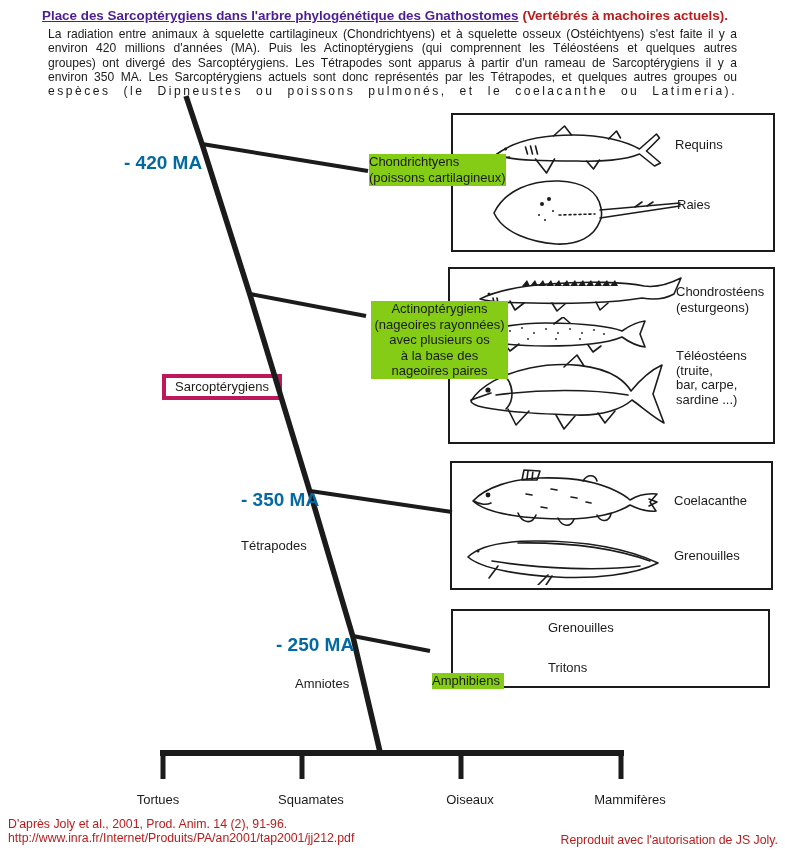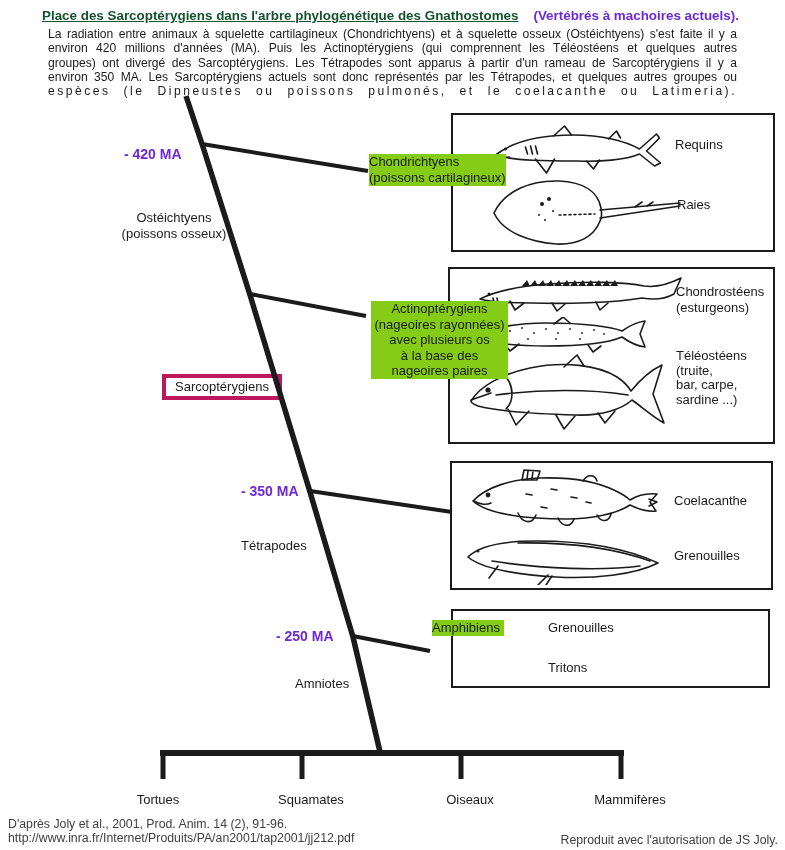--- a/index.html
+++ b/index.html
@@ -1,48 +1,48 @@
 <!DOCTYPE html>
 <html><head>
 <meta charset="utf-8">
 <style>
   html,body{margin:0;padding:0;background:#fff;}
   .stage{position:relative;width:785px;height:850px;background:#fff;overflow:hidden;
          font-family:"Liberation Sans","DejaVu Sans",sans-serif;color:#1b1b1b;}
   
   .title{position:absolute;left:42px;top:8px;width:740px;font-size:13.4px;font-weight:bold;white-space:nowrap;}
-  .title a{color:#14532d;text-decoration:underline;}
-  .title .suffix{color:#6d28d9;margin-left:15px;}
+  .title a{color:#4c1d95;text-decoration:underline;}
+  .title .suffix{color:#b91c1c;margin-left:4px;}
   .intro{position:absolute;left:48px;top:27px;width:689px;font-size:12.1px;line-height:14.3px;}
   .jline{text-align:justify;text-align-last:justify;}
   .jline.spread{letter-spacing:2.5px;}
   
   .lbl{position:absolute;font-size:13px;line-height:16px;color:#1b1b1b;}
   .center{text-align:center;}
   .whitebg{background:#84cc16;}
-  .ma{color:#6d28d9;font-weight:bold;font-size:14px;white-space:nowrap;}
+  .ma{color:#0369a1;font-weight:bold;font-size:19px;white-space:nowrap;margin-top:9px;}
   .nowrap{white-space:nowrap;}
   
   .sarcobox{position:absolute;left:162px;top:374px;width:112px;height:18px;border:4px solid #be185d;
             background:#fff;text-align:center;font-size:13px;line-height:18px;z-index:4;}
   
   .sbox{position:absolute;border:2px solid #1b1b1b;background:#fff;z-index:2;}
   #box1{left:451px;top:113px;width:320px;height:135px;}
   #box2{left:448px;top:267px;width:323px;height:173px;}
   #box3{left:450px;top:461px;width:319px;height:125px;}
   #box4{left:451px;top:609px;width:315px;height:75px;}
   .fish{position:absolute;}
   .fish path,.fish circle{stroke:#1b1b1b;stroke-width:1.6;fill:none;stroke-linecap:round;stroke-linejoin:round;}
   .fish .fdot{fill:#1b1b1b;stroke:none;}
   .fish .ffill{fill:#1b1b1b;stroke:none;}
   
   #treelines{position:absolute;left:0;top:0;z-index:5;pointer-events:none;}
   #treelines path{stroke:#1b1b1b;fill:none;}
   .z6{z-index:6;}
-  .footer{position:absolute;font-size:12.3px;color:#404040;white-space:nowrap;}
+  .footer{position:absolute;font-size:12.3px;color:#b91c1c;white-space:nowrap;}
 </style>
 </head>
 <body>
 
 <div class="stage">
 
   <div class="title">
     <a href="#">Place des Sarcoptérygiens dans l'arbre phylogénétique des Gnathostomes</a><span class="suffix">(Vertébrés à machoires actuels).</span>
   </div>
 
@@ -149,43 +149,39 @@
     <path d="M186,96 L203,147 L250,295 L310,492 L353,637 L380,752" stroke-width="5.5" stroke-linejoin="round"></path>
     <path d="M202,144 L368,171" stroke-width="4"></path>
     <path d="M250,294 L366,316" stroke-width="4"></path>
     <path d="M310,491 L452,512" stroke-width="4"></path>
     <path d="M353,636 L430,651" stroke-width="4"></path>
     <path d="M160,753 L624,753" stroke-width="6"></path>
     <path d="M163,750 L163,779 M302,753 L302,779 M461,753 L461,779 M621,750 L621,779" stroke-width="5"></path>
   </svg>
 
   <div class="lbl ma z6" style="left:124px;top:146px">- 420 MA</div>
-  <div class="lbl center z6" style="left:100px;top:210px;width:148px">
-    <div class="nowrap">Ostéichtyens</div>
-    <div class="nowrap">(poissons osseux)</div>
-  </div>
   <div class="lbl whitebg z6" style="left:369px;top:154px">
     <div class="nowrap">Chondrichtyens</div>
     <div class="nowrap">(poissons cartilagineux)</div>
   </div>
   <div class="lbl center whitebg z6" style="left:371px;top:301px;width:137px;line-height:15.5px">
     <div>Actinoptérygiens</div>
     <div>(nageoires rayonnées)</div>
     <div>avec plusieurs os</div>
     <div>à la base des</div>
     <div>nageoires paires</div>
   </div>
   <div class="sarcobox">
     <span>Sarcoptérygiens</span>
   </div>
   <div class="lbl ma z6" style="left:241px;top:483px">- 350 MA</div>
   <div class="lbl z6" style="left:241px;top:538px">Tétrapodes</div>
   <div class="lbl ma z6" style="left:276px;top:628px">- 250 MA</div>
   <div class="lbl z6" style="left:295px;top:676px">Amniotes</div>
-  <div class="lbl whitebg z6" style="left:432px;top:620px;padding-right:4px">Amphibiens</div>
+  <div class="lbl whitebg z6" style="left:432px;top:673px;padding-right:4px">Amphibiens</div>
 
   <div class="lbl z6" style="left:675px;top:137px">Requins</div>
   <div class="lbl z6" style="left:677px;top:197px">Raies</div>
   <div class="lbl z6" style="left:676px;top:284px">
     <div class="nowrap">Chondrostéens</div>
     <div class="nowrap">(esturgeons)</div>
   </div>
   <div class="lbl z6" style="left:676px;top:349px;line-height:14.5px">
     <div>Téléostéens</div>
     <div>(truite,</div>

